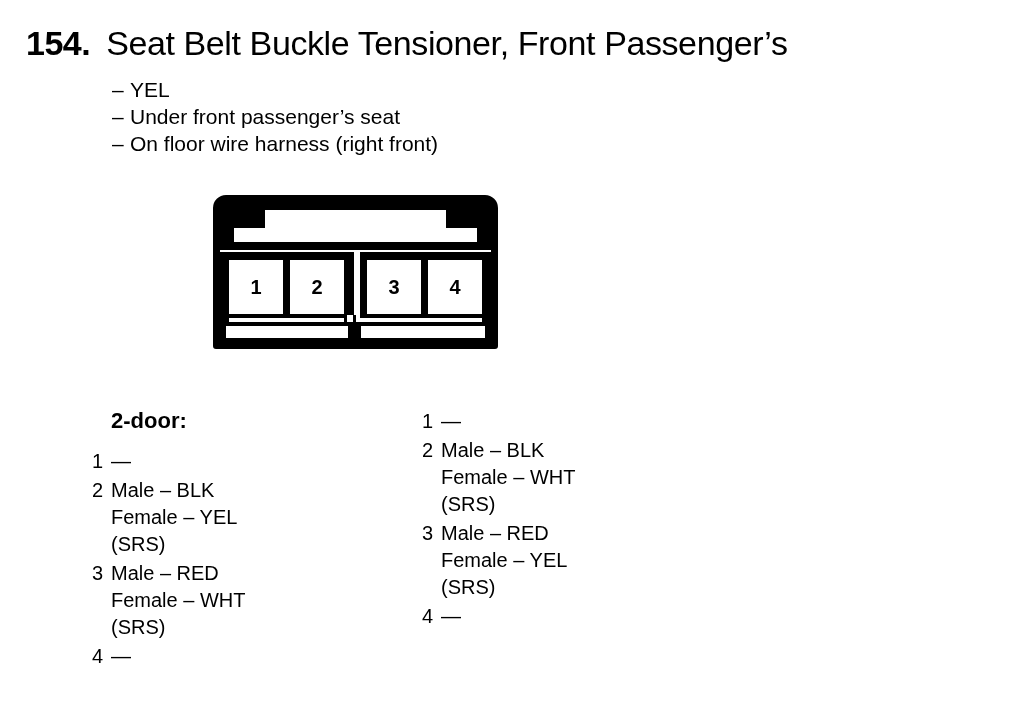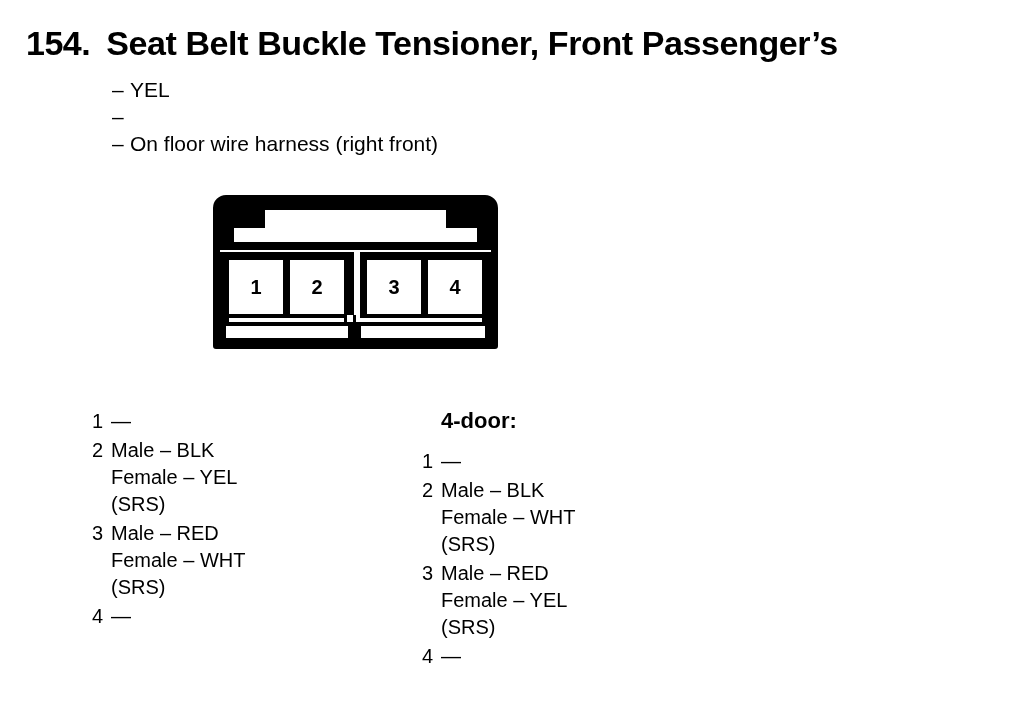--- a/index.html
+++ b/index.html
@@ -26,21 +26,21 @@
     white-space: nowrap;
   }
   .title-num {
     font-size: 34px;
     font-weight: bold;
     letter-spacing: -0.5px;
     text-align: center;
   }
   .title-text {
     font-size: 34px;
-    font-weight: bold;
+    font-weight: normal;
     margin-left: 16px;
     letter-spacing: -0.4px;
   }
 
   
   .bullets {
     position: absolute;
     left: 112px;
     top: 76px;
   }
@@ -229,20 +229,21 @@
   <span class="title-text">Seat Belt Buckle Tensioner, Front Passenger’s</span>
 </div>
 
 <div class="bullets">
   <div class="bullet">
     <span class="bullet-dash">–</span>
     <span>YEL</span>
   </div>
   <div class="bullet">
     <span class="bullet-dash">–</span>
+    <span>Under front passenger’s seat</span>
   </div>
   <div class="bullet">
     <span class="bullet-dash">–</span>
     <span>On floor wire harness (right front)</span>
   </div>
 </div>
 
 <div class="connector">
 
   <div class="shell"></div>
@@ -265,20 +266,21 @@
   <div class="centre-tab"></div>
   <div class="centre-tab-slot"></div>
 
   <div class="foot">
     <div class="foot-bar foot-bar-left"></div>
     <div class="foot-bar foot-bar-right"></div>
   </div>
 </div>
 
 <div class="col col-2door">
+  <div class="col-head">2-door:</div>
 
   <div class="pin-entry">
     <span class="pin-no">1</span>
     <span class="pin-vals">
       <div class="pin-val">—</div>
     </span>
   </div>
 
   <div class="pin-entry">
     <span class="pin-no">2</span>
@@ -300,21 +302,20 @@
 
   <div class="pin-entry">
     <span class="pin-no">4</span>
     <span class="pin-vals">
       <div class="pin-val">—</div>
     </span>
   </div>
 </div>
 
 <div class="col col-4door">
-  <div class="col-head">4-door:</div>
 
   <div class="pin-entry">
     <span class="pin-no">1</span>
     <span class="pin-vals">
       <div class="pin-val">—</div>
     </span>
   </div>
 
   <div class="pin-entry">
     <span class="pin-no">2</span>

